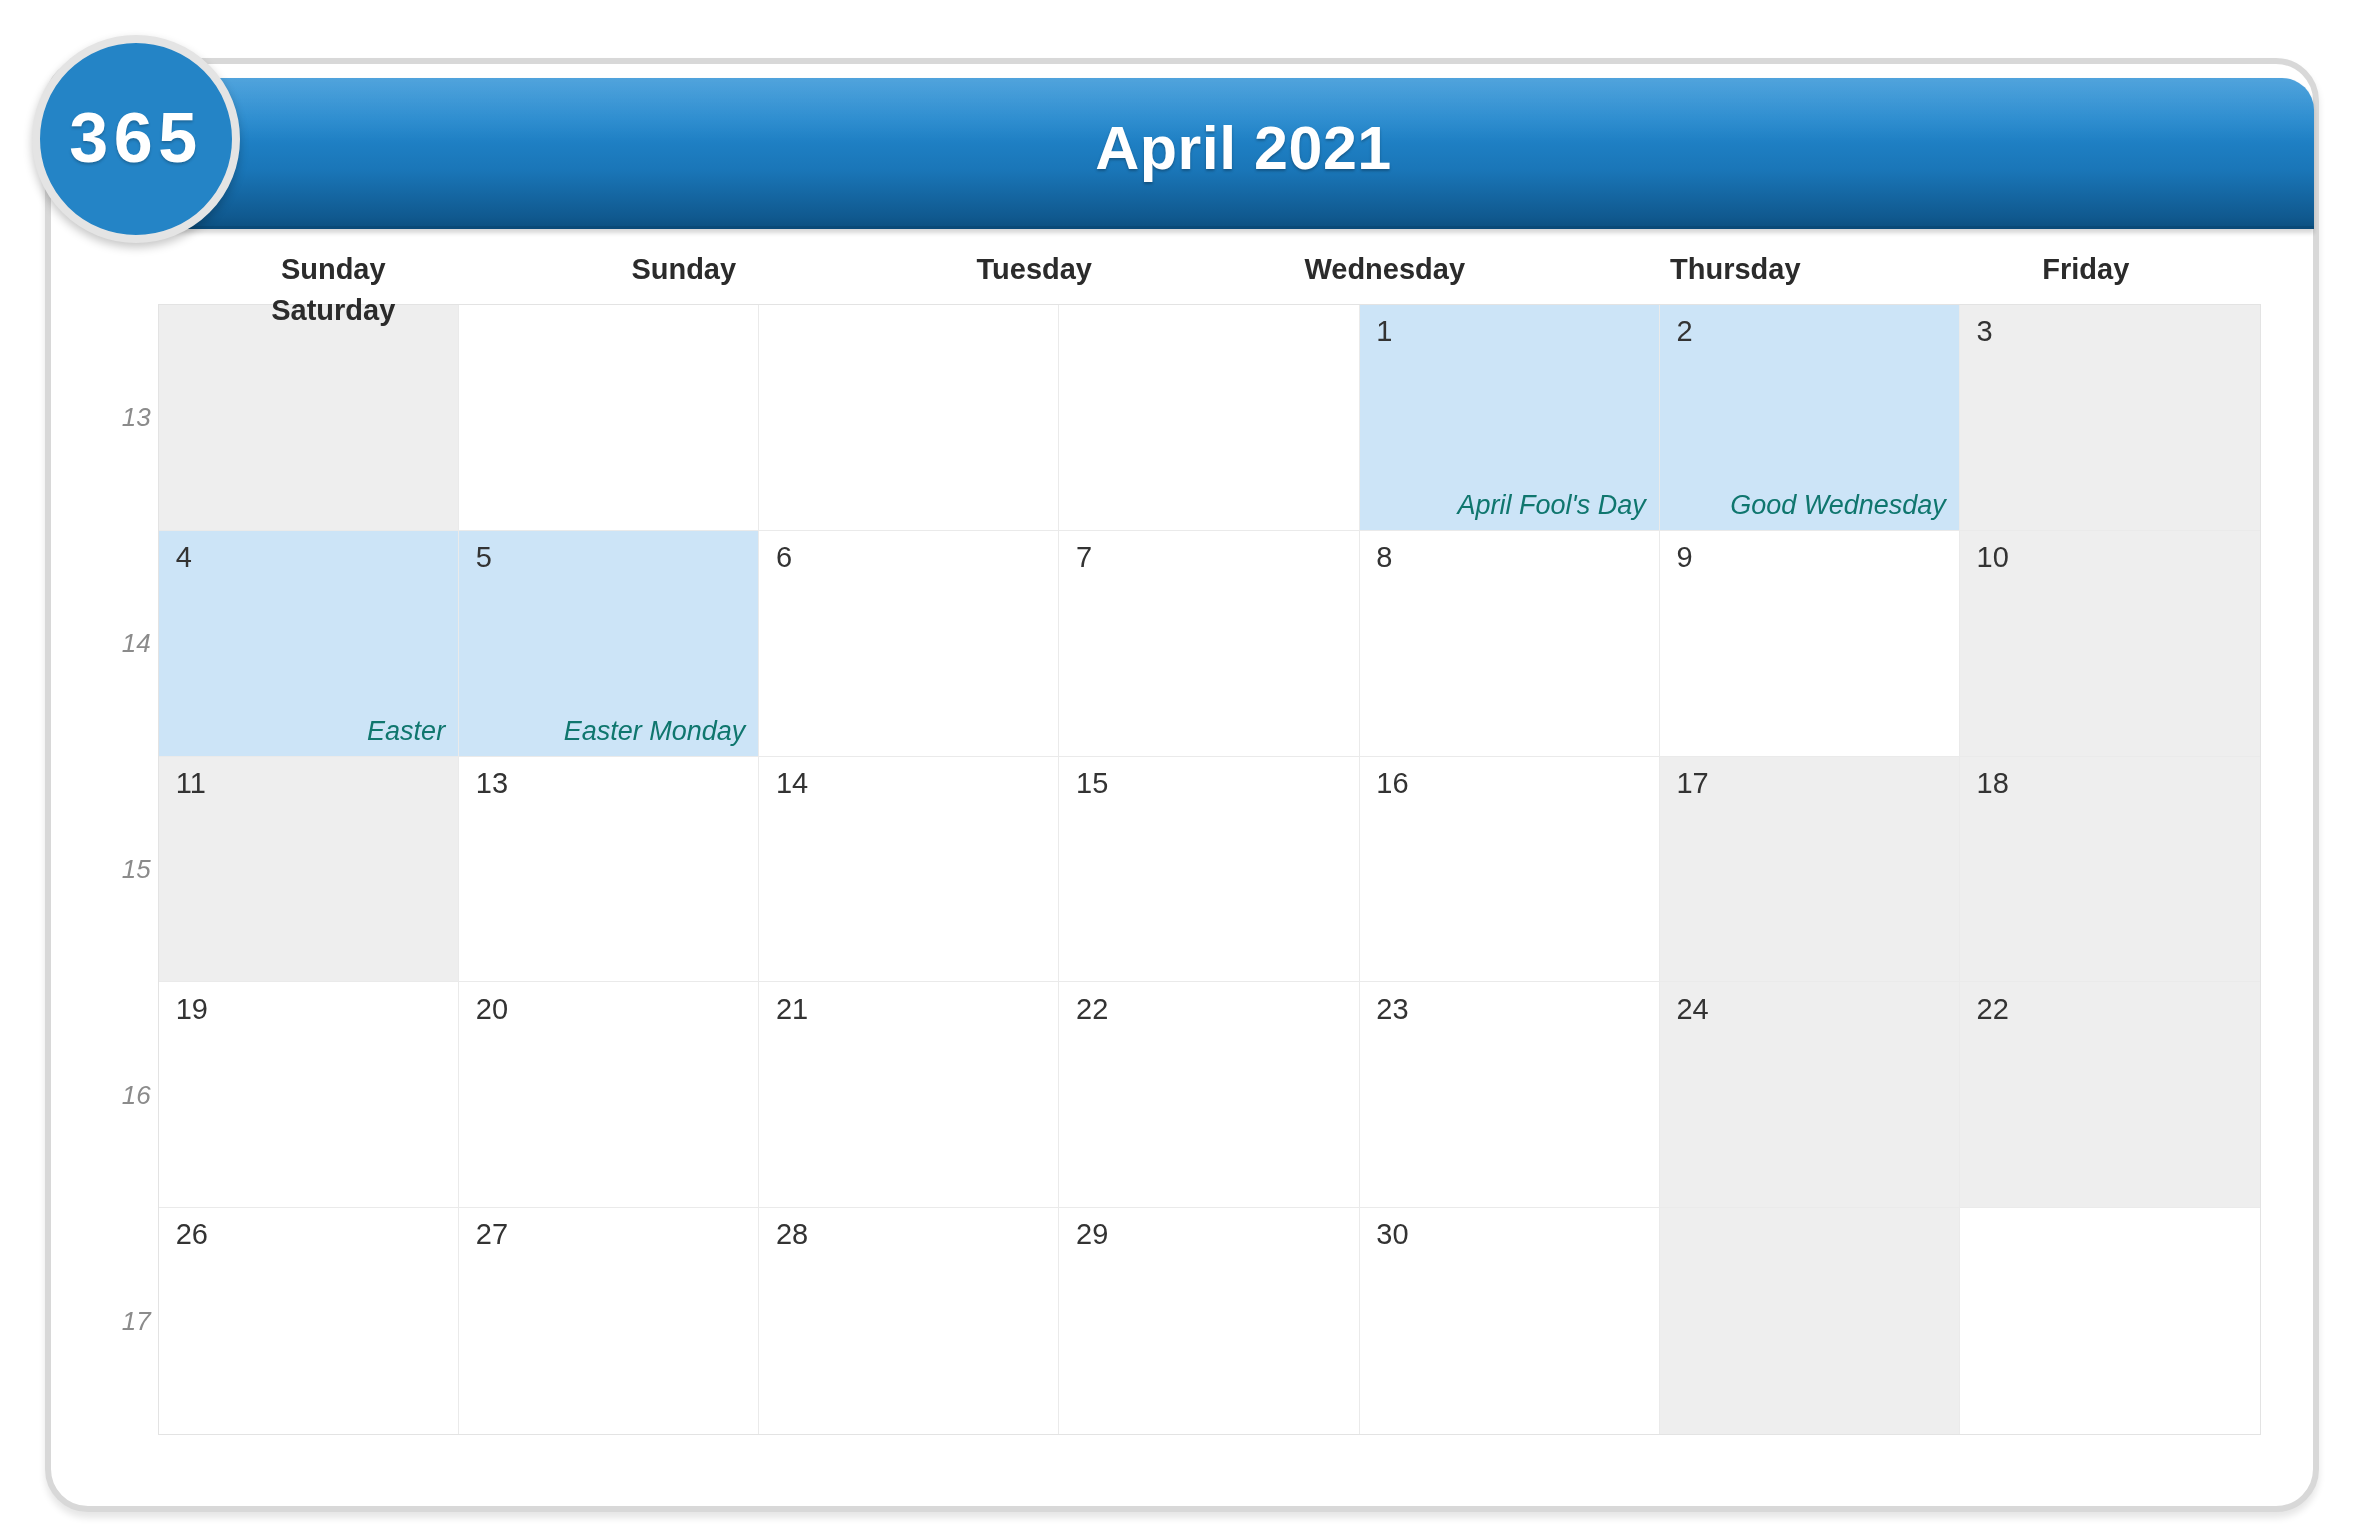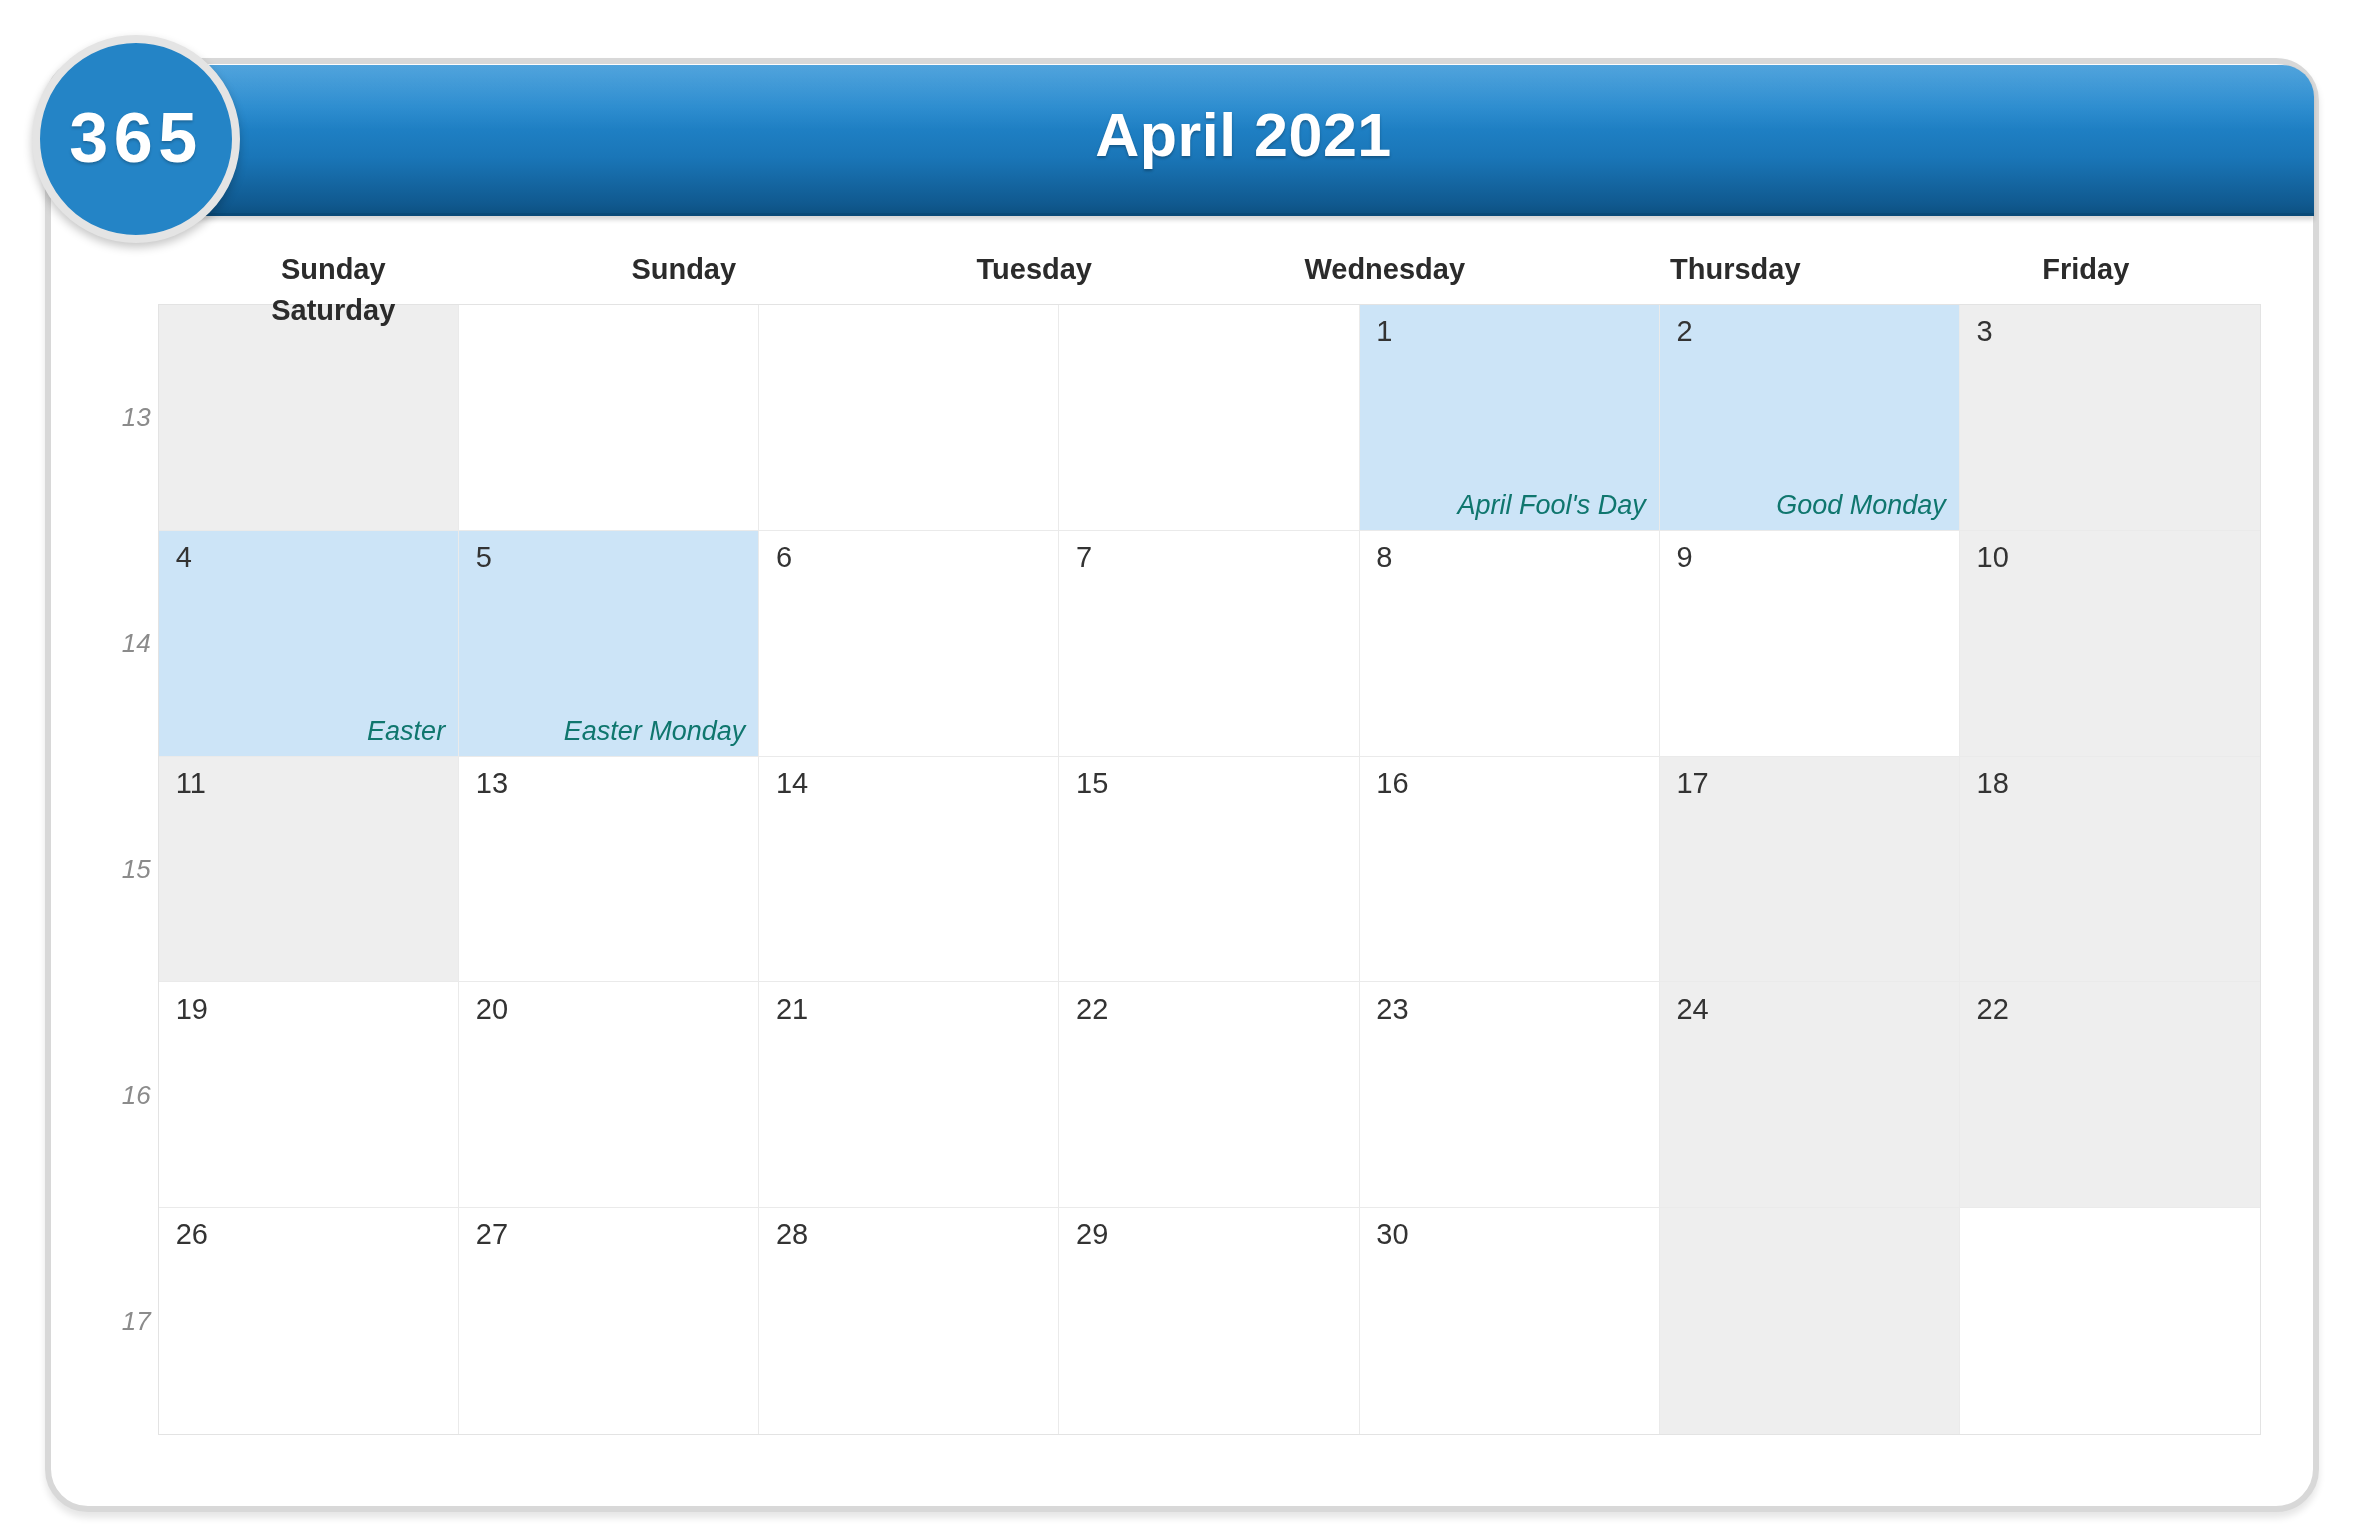--- a/index.html
+++ b/index.html
@@ -29,21 +29,21 @@
     background: #ffffff;
     border: 6.5px solid #d8d8d8;
     border-radius: 43px;
     box-shadow: 0 5.6px 7.4px rgba(0,0,0,0.10);
   }
 
   
   .header-bar {
     position: absolute;
     left: 173px;
-    top: 65px;
+    top: 78px;
     width: 2141px;
     height: 151px;
     background: linear-gradient(180deg, #2f92d6 0%, #2287cd 28%, #1a76b8 62%, #10598f 94%, #0d5283 100%);
     border-top-right-radius: 32px;
     border-bottom: 3.7px solid #0a4a78;
     box-shadow: 0 3.7px 4.6px rgba(0,0,0,0.16);
     overflow: hidden;
   }
   .header-bar::before {
     content: "";
@@ -240,21 +240,21 @@
       <div class="cell blank weekend"></div>
       <div class="cell blank"></div>
       <div class="cell blank"></div>
       <div class="cell blank"></div>
       <div class="cell holiday">
         <div class="daynum">1</div>
         <div class="eventlabel">April Fool's Day</div>
       </div>
       <div class="cell holiday">
         <div class="daynum">2</div>
-        <div class="eventlabel">Good Monday</div>
+        <div class="eventlabel">Good Wednesday</div>
       </div>
       <div class="cell weekend">
         <div class="daynum">3</div>
       </div>
       <div class="cell weekend holiday">
         <div class="daynum">4</div>
         <div class="eventlabel">Easter</div>
       </div>
       <div class="cell holiday">
         <div class="daynum">5</div>

